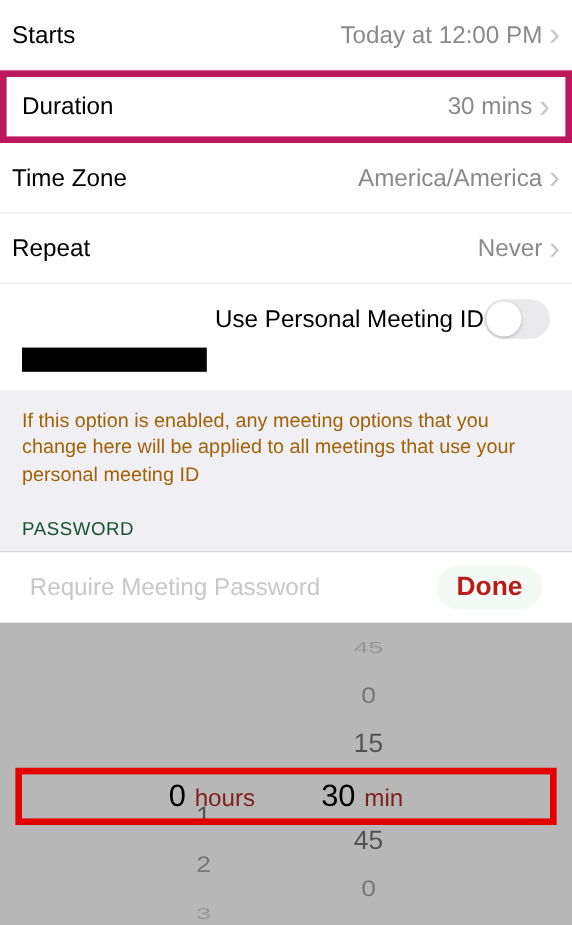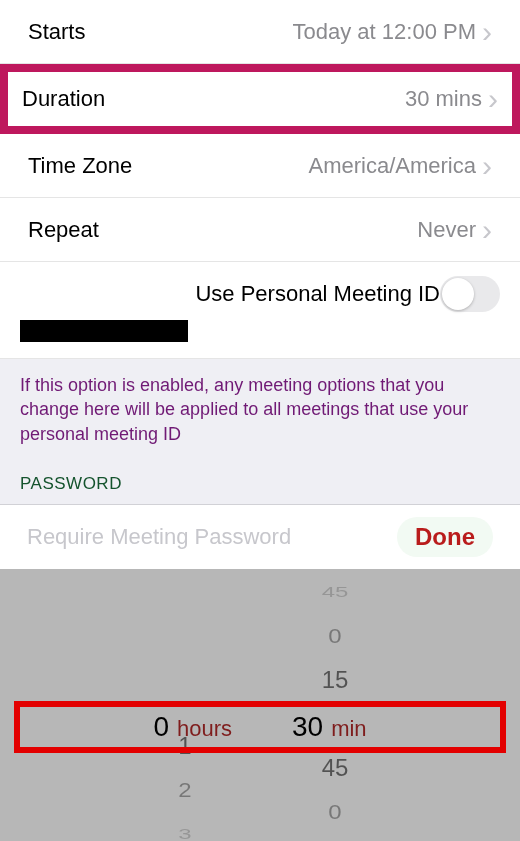--- a/index.html
+++ b/index.html
@@ -13,21 +13,21 @@
       position: relative;
       color: #000;
     }
     .settings-list {
       background: #fff;
     }
     .row {
       display: flex;
       justify-content: space-between;
       align-items: center;
-      padding: 16px 28px;
+      padding: 16px 11px;
       border-bottom: 1px solid #e5e5e5;
       font-size: 22px;
       min-height: 64px;
     }
     .row-label {
       color: #000;
       font-weight: 400;
     }
     .row-value {
       display: flex;
@@ -37,21 +37,21 @@
       font-weight: 400;
     }
     .chevron {
       color: #c7c7cc;
       font-size: 30px;
       line-height: 1;
       font-weight: 300;
       margin-left: 2px;
     }
     .row.highlighted {
-      border: 8px solid #be185d;
+      border: 6px solid #be185d;
       padding: 12px 14px;
       align-items: center;
     }
     .pmi-block {
       border-bottom: 1px solid #e5e5e5;
       padding: 14px 20px 12px 20px;
     }
     .pmi-top {
       display: flex;
       justify-content: flex-end;
@@ -81,21 +81,21 @@
       position: absolute;
       top: 2px;
       left: 2px;
       box-shadow: 0 1px 3px rgba(0,0,0,0.25);
     }
     .footer-section {
       background: #efeff4;
       padding: 14px 20px 10px 20px;
     }
     .footer-note {
-      color: #701a75;
+      color: #a16207;
       font-size: 18px;
       line-height: 1.35;
       margin-bottom: 28px;
     }
     .section-header {
       color: #14532d;
       font-size: 17px;
       letter-spacing: 0.5px;
     }
     .require-row {

